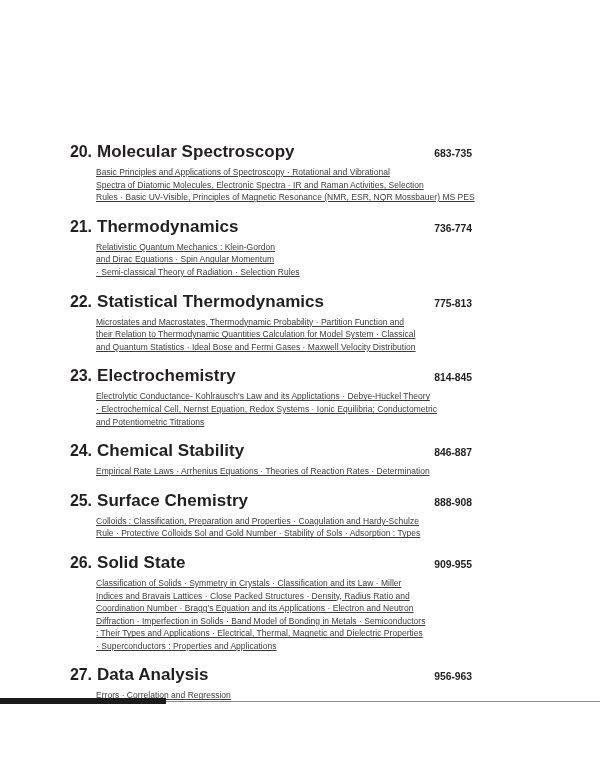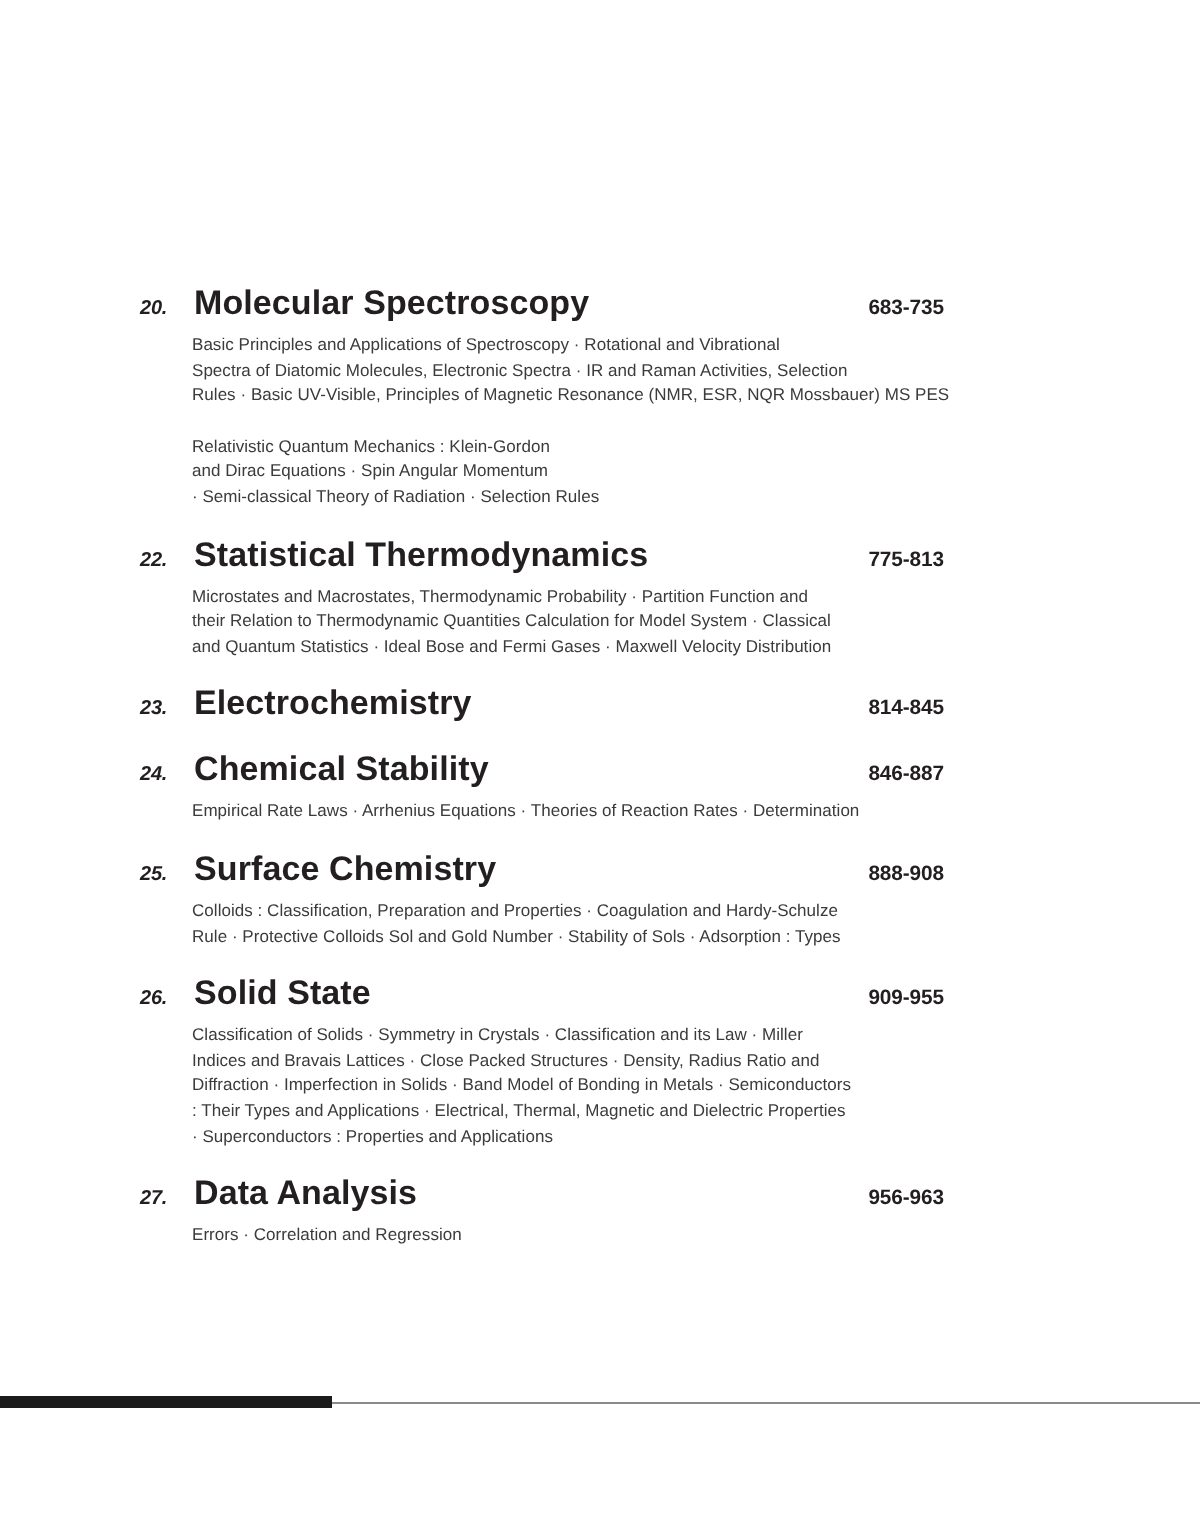--- a/index.html
+++ b/index.html
@@ -38,25 +38,24 @@
 
   .entry-head {
     display: flex;
     align-items: baseline;
     margin-bottom: 4px;
   }
 
   .entry-num {
     width: 27px;
     flex: 0 0 27px;
-    font-size: 10px;
+    font-size: 16px;
     font-weight: bold;
     letter-spacing: -0.1px;
     color: #231f20;
-    font-style: italic;
   }
 
   .entry-title {
     flex: 1 1 auto;
     font-size: 17px;
     font-weight: bold;
     letter-spacing: 0.05px;
     color: #231f20;
   }
 
@@ -71,21 +70,21 @@
   }
 
   .entry-desc {
     margin-left: 26px;
     margin-right: 2px;
     font-size: 8.5px;
     line-height: 12.6px;
     color: #3b3a3c;
     letter-spacing: 0.02px;
   }
-  .entry-desc .line { display: block; white-space: nowrap; }
+  .entry-desc .line { display: block; white-space: nowrap; text-decoration: underline; }
 
   
   #bottom-bar {
     position: absolute;
     left: 0;
     top: 698px;
     width: 600px;
     height: 7px;
   }
   #bottom-bar .rule {
@@ -115,20 +114,25 @@
           <span class="entry-title">Molecular Spectroscopy</span>
           <span class="entry-pages">683-735</span>
         </div>
         <div class="entry-desc">
           <span class="line">Basic  Principles  and  Applications  of Spectroscopy · Rotational and Vibrational</span>
           <span class="line">Spectra of Diatomic Molecules, Electronic Spectra · IR and Raman Activities, Selection</span>
           <span class="line">Rules · Basic UV-Visible, Principles of Magnetic Resonance (NMR, ESR, NQR Mossbauer) MS PES</span>
         </div>
       </div>
       <div class="toc-entry">
+        <div class="entry-head">
+          <span class="entry-num">21.</span>
+          <span class="entry-title">Thermodynamics</span>
+          <span class="entry-pages">736-774</span>
+        </div>
         <div class="entry-desc">
           <span class="line">Relativistic Quantum Mechanics : Klein-Gordon</span>
           <span class="line">and Dirac Equations · Spin Angular Momentum</span>
           <span class="line">· Semi-classical Theory of Radiation · Selection Rules</span>
         </div>
       </div>
       <div class="toc-entry">
         <div class="entry-head">
           <span class="entry-num">22.</span>
           <span class="entry-title">Statistical Thermodynamics</span>
@@ -139,20 +143,25 @@
           <span class="line">their  Relation  to Thermodynamic Quantities Calculation for Model System · Classical</span>
           <span class="line">and Quantum Statistics · Ideal Bose and Fermi Gases · Maxwell Velocity Distribution</span>
         </div>
       </div>
       <div class="toc-entry">
         <div class="entry-head">
           <span class="entry-num">23.</span>
           <span class="entry-title">Electrochemistry</span>
           <span class="entry-pages">814-845</span>
         </div>
+        <div class="entry-desc">
+          <span class="line">Electrolytic Conductance- Kohlrausch's Law and its Applictations · Debye-Huckel Theory</span>
+          <span class="line">· Electrochemical Cell, Nernst Equation, Redox Systems · Ionic  Equilibria;  Conductometric</span>
+          <span class="line">and Potentiometric Titrations</span>
+        </div>
       </div>
       <div class="toc-entry">
         <div class="entry-head">
           <span class="entry-num">24.</span>
           <span class="entry-title">Chemical Stability</span>
           <span class="entry-pages">846-887</span>
         </div>
         <div class="entry-desc">
           <span class="line">Empirical Rate Laws · Arrhenius Equations · Theories of Reaction Rates · Determination</span>
         </div>
@@ -170,20 +179,21 @@
       </div>
       <div class="toc-entry">
         <div class="entry-head">
           <span class="entry-num">26.</span>
           <span class="entry-title">Solid State</span>
           <span class="entry-pages">909-955</span>
         </div>
         <div class="entry-desc">
           <span class="line">Classification of Solids · Symmetry in Crystals · Classification and its Law · Miller</span>
           <span class="line">Indices and Bravais Lattices · Close Packed Structures · Density, Radius Ratio and</span>
+          <span class="line">Coordination Number · Bragg's Equation and its Applications · Electron and Neutron</span>
           <span class="line">Diffraction · Imperfection in Solids · Band Model of Bonding in Metals · Semiconductors</span>
           <span class="line">: Their Types and Applications · Electrical, Thermal, Magnetic and Dielectric Properties</span>
           <span class="line">· Superconductors : Properties and Applications</span>
         </div>
       </div>
       <div class="toc-entry">
         <div class="entry-head">
           <span class="entry-num">27.</span>
           <span class="entry-title">Data Analysis</span>
           <span class="entry-pages">956-963</span>

